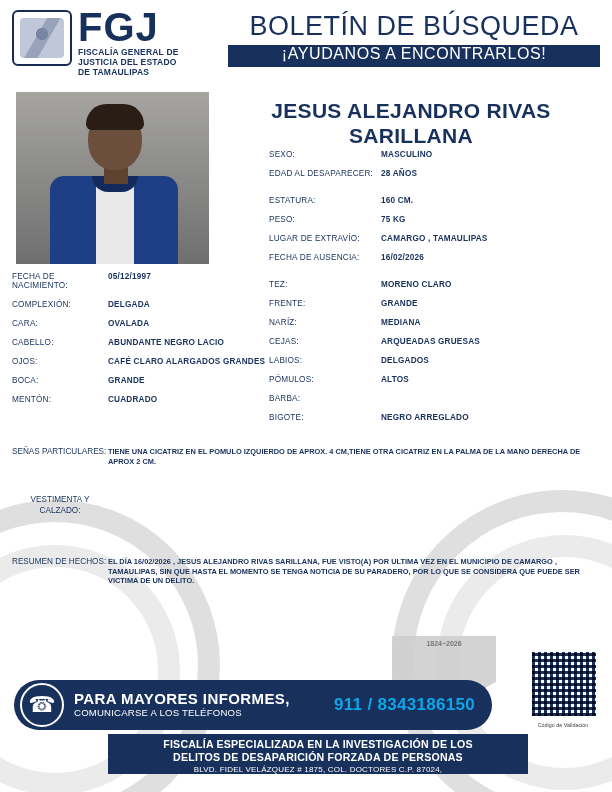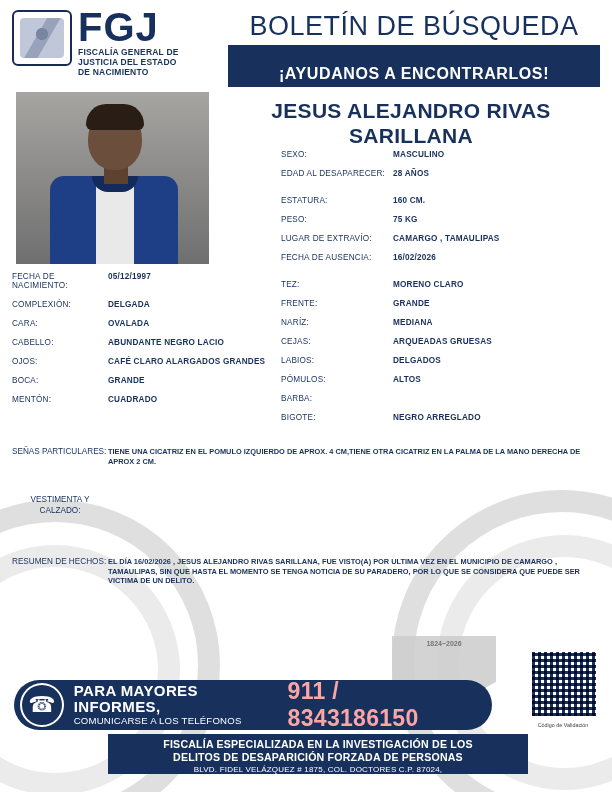--- a/index.html
+++ b/index.html
@@ -68,23 +68,23 @@
     text-align: center;
   }
   .boletin {
     font-size: 27px; font-weight: normal; color: #17305c;
     letter-spacing: .5px; line-height: 32px;
   }
   .ayudanos-band {
     margin-top: 3px;
     background: #17305c;
     color: #ffffff;
-    font-size: 16px; font-weight: bold;
+    font-size: 16px; font-weight: normal;
     letter-spacing: .6px;
-    padding: 20px 0 4px;
+    padding: 0 0 4px;
   }
 
   
   .photo {
     position: absolute; left: 16px; top: 92px;
     width: 193px; height: 172px;
     background: linear-gradient(180deg,#9a9a98 0%, #7d7d7c 40%, #55565a 100%);
     overflow: hidden;
   }
   .photo .bgwall { position:absolute; inset:0; background:linear-gradient(180deg,#a6a5a1,#6f6f70); }
@@ -113,21 +113,21 @@
   }
 
   
   .name {
     position: absolute; left: 222px; top: 98px; width: 378px;
     text-align: center; color: #17305c;
     font-size: 21px; font-weight: bold; line-height: 25px;
     letter-spacing: .3px;
   }
   .rows-right {
-    position: absolute; left: 281px; top: 150px; width: 322px;
+    position: absolute; left: 269px; top: 150px; width: 322px;
   }
   .rows-left {
     position: absolute; left: 12px; top: 272px; width: 280px;
   }
   .row { display: flex; font-size: 8.2px; color: #17305c; margin-bottom: 10px; }
   .row .lbl { width: 112px; flex: 0 0 112px; color:#17305c; font-weight: normal; letter-spacing:.2px; }
   .rows-left .lbl { width: 96px; flex: 0 0 96px; }
   .row .val { font-weight: bold; letter-spacing: .2px; }
   .gap { height: 8px; }
 
@@ -180,21 +180,21 @@
     width: 44px; height: 44px; border-radius: 50%;
     background: #17305c; border: 2px solid #fff;
     margin-left: 6px; display:flex; align-items:center; justify-content:center;
     color:#fff; font-size: 22px;
   }
   .phone-texts { margin-left: 10px; color: #fff; }
   .pmi { font-size: 15px; font-weight: bold; letter-spacing: .4px; line-height: 16px; }
   .com { font-size: 9.6px; letter-spacing: .2px; line-height: 12px; }
   .phone-num {
     margin-left: auto; margin-right: 17px;
-    color: #fca5a5; font-size: 23px; font-weight: bold; letter-spacing: .3px;
+    color: #0ea5e9; font-size: 17px; font-weight: bold; letter-spacing: .3px;
   }
 
   
   .footer {
     position: absolute; left: 108px; top: 734px; width: 420px; height: 40px;
     background: #17305c; color: #fff; text-align: center;
     padding-top: 4px;
   }
   .f1 { font-size: 10.6px; font-weight: bold; line-height: 12.5px; letter-spacing:.2px; }
   .f2 { font-size: 8px; line-height: 10px; margin-top: 2px; letter-spacing:.2px; }
@@ -211,21 +211,21 @@
 
   <div class="header">
     <div class="fgj-box">
       <div class="seal">
           <div class="eagle"></div>
         </div>
       <div class="fgj-text">
         <div class="fgj-title">FGJ</div>
         <div class="fgj-sub" style="white-space:pre-line">FISCALÍA GENERAL DE
 JUSTICIA DEL ESTADO
-DE NACIMIENTO</div>
+DE TAMAULIPAS</div>
       </div>
     </div>
     <div class="hdr-right">
       <div class="boletin">BOLETÍN DE BÚSQUEDA</div>
       <div class="ayudanos-band">¡AYUDANOS A ENCONTRARLOS!</div>
     </div>
   </div>
 
   <div class="photo">
     <div class="bgwall"></div>

